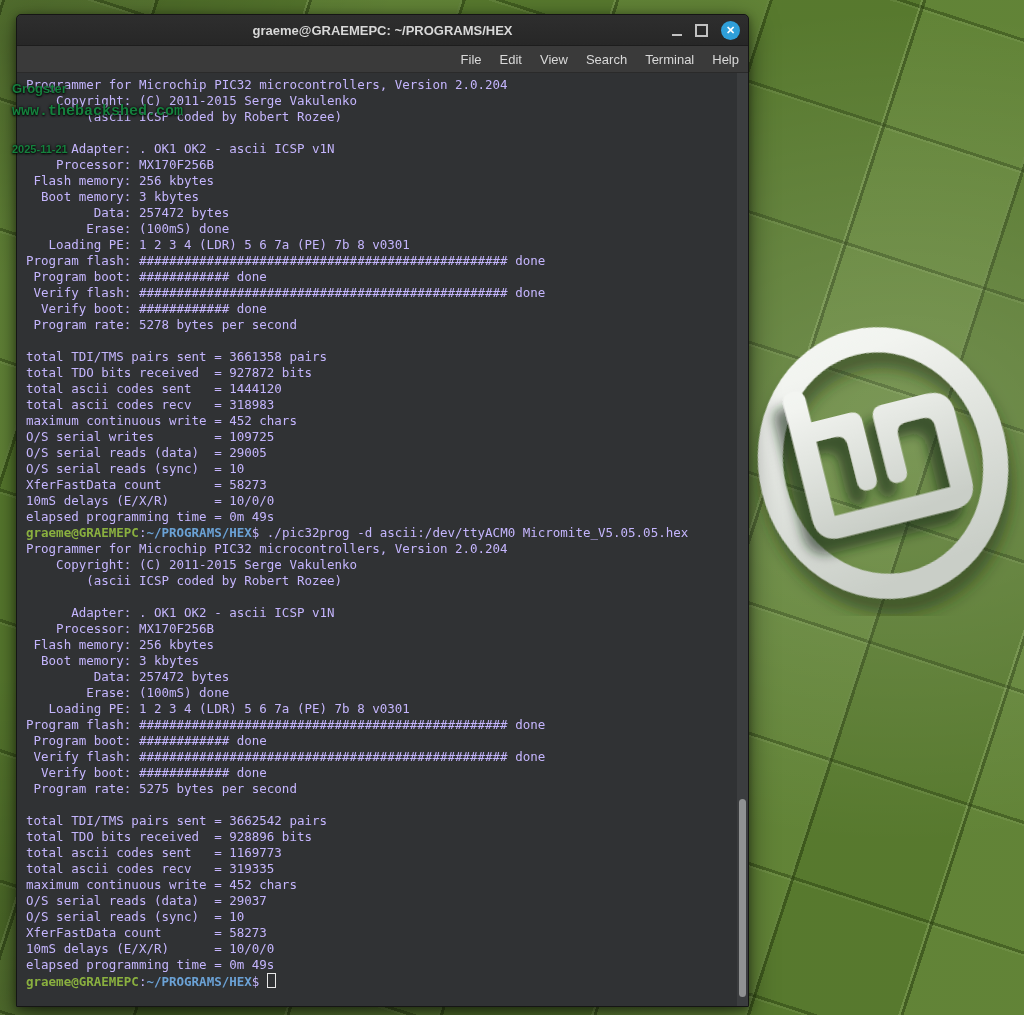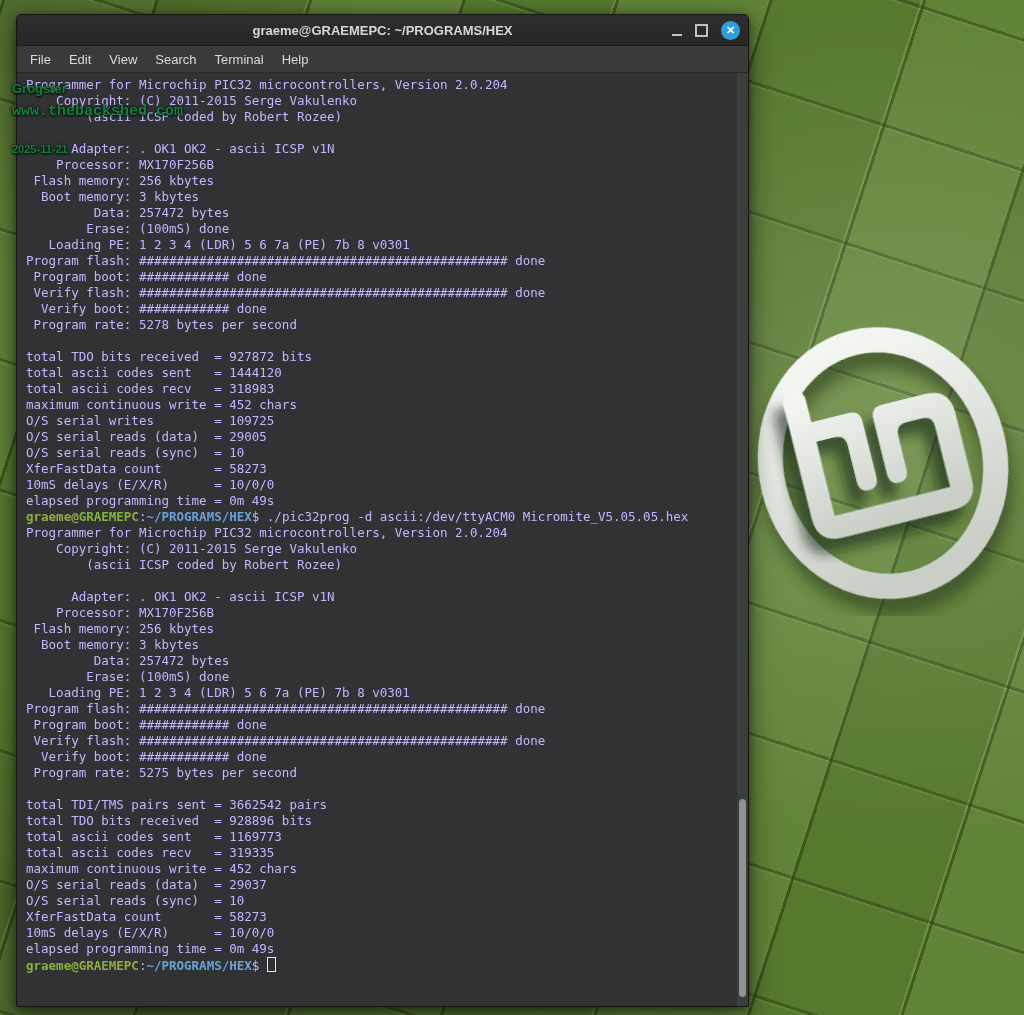--- a/index.html
+++ b/index.html
@@ -37,21 +37,21 @@
     display:flex;align-items:center;position:relative;flex:0 0 auto;}
   .title{position:absolute;left:0;right:0;text-align:center;
     color:#d8d8d8;font-size:13px;font-weight:bold;}
   .controls{position:absolute;right:8px;display:flex;align-items:center;gap:13px;}
   .btn-min{width:10px;height:10px;border-bottom:2px solid #c2c2c2;cursor:default;}
   .btn-max{width:9px;height:9px;border:2px solid #c2c2c2;cursor:default;}
   .btn-close{width:19px;height:19px;border-radius:50%;background:#2f9fd9;
     color:#fff;font-size:11px;font-weight:bold;line-height:19px;text-align:center;}
 
   .menubar{height:26px;background:#3a3a3a;border-bottom:1px solid #2a2a2a;
-    display:flex;align-items:center;padding-left:4px;flex:0 0 auto;}
+    display:flex;align-items:center;padding-left:4px;flex:0 0 auto;justify-content:flex-end;}
   .menu-item{color:#d9d9d9;font-size:13px;padding:4px 9px;}
 
   .term-body{position:relative;flex:1 1 auto;background:#303234;overflow:hidden;}
   .term-output{position:absolute;top:0;left:0;right:12px;bottom:0;padding:4px 0 0 9px;
     font-family:"DejaVu Sans Mono",monospace;font-size:12.5px;line-height:16px;}
   .line{height:16px;white-space:pre;}
   .w{color:#c4b5fd;}
   .g{color:#8ab03f;font-weight:bold;}
   .b{color:#6ba2d6;font-weight:bold;}
   .cursor{display:inline-block;width:7px;height:13px;border:1px solid #e8e8e8;
@@ -121,20 +121,21 @@
           <div class="line"><span class="w">  Boot memory: 3 kbytes</span></div>
           <div class="line"><span class="w">         Data: 257472 bytes</span></div>
           <div class="line"><span class="w">        Erase: (100mS) done</span></div>
           <div class="line"><span class="w">   Loading PE: 1 2 3 4 (LDR) 5 6 7a (PE) 7b 8 v0301</span></div>
           <div class="line"><span class="w">Program flash: ################################################# done</span></div>
           <div class="line"><span class="w"> Program boot: ############ done</span></div>
           <div class="line"><span class="w"> Verify flash: ################################################# done</span></div>
           <div class="line"><span class="w">  Verify boot: ############ done</span></div>
           <div class="line"><span class="w"> Program rate: 5278 bytes per second</span></div>
           <div class="line"><span class="w"></span></div>
+          <div class="line"><span class="w">total TDI/TMS pairs sent = 3661358 pairs</span></div>
           <div class="line"><span class="w">total TDO bits received  = 927872 bits</span></div>
           <div class="line"><span class="w">total ascii codes sent   = 1444120</span></div>
           <div class="line"><span class="w">total ascii codes recv   = 318983</span></div>
           <div class="line"><span class="w">maximum continuous write = 452 chars</span></div>
           <div class="line"><span class="w">O/S serial writes        = 109725</span></div>
           <div class="line"><span class="w">O/S serial reads (data)  = 29005</span></div>
           <div class="line"><span class="w">O/S serial reads (sync)  = 10</span></div>
           <div class="line"><span class="w">XferFastData count       = 58273</span></div>
           <div class="line"><span class="w">10mS delays (E/X/R)      = 10/0/0</span></div>
           <div class="line"><span class="w">elapsed programming time = 0m 49s</span></div>

